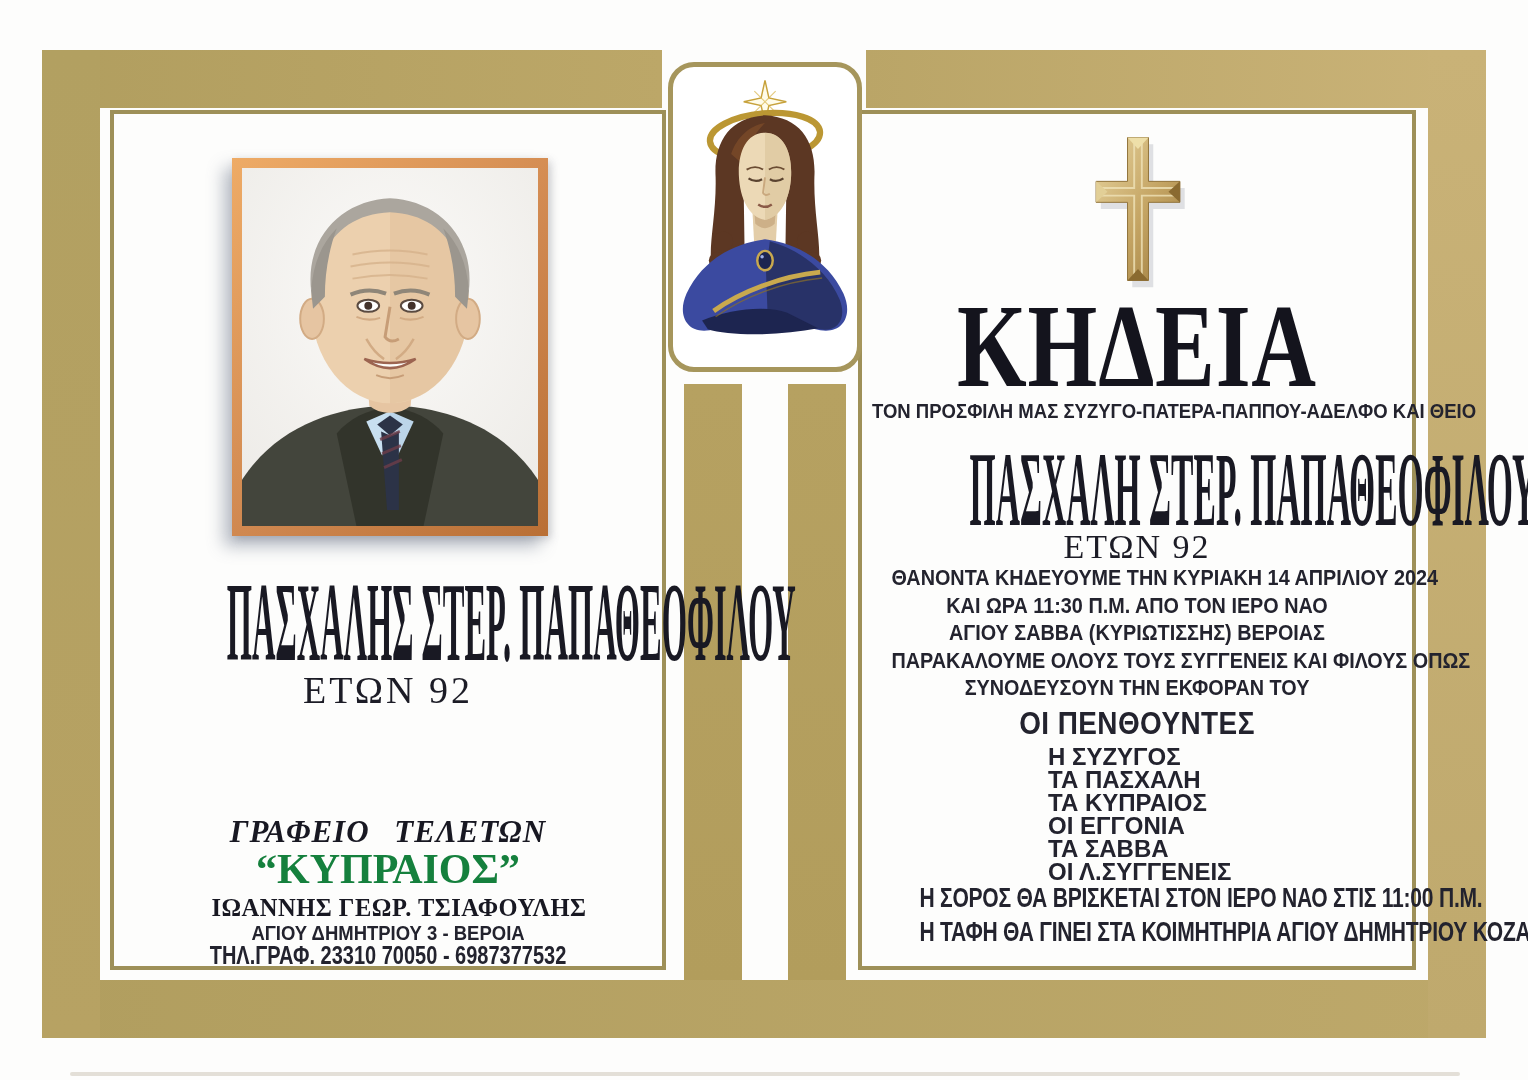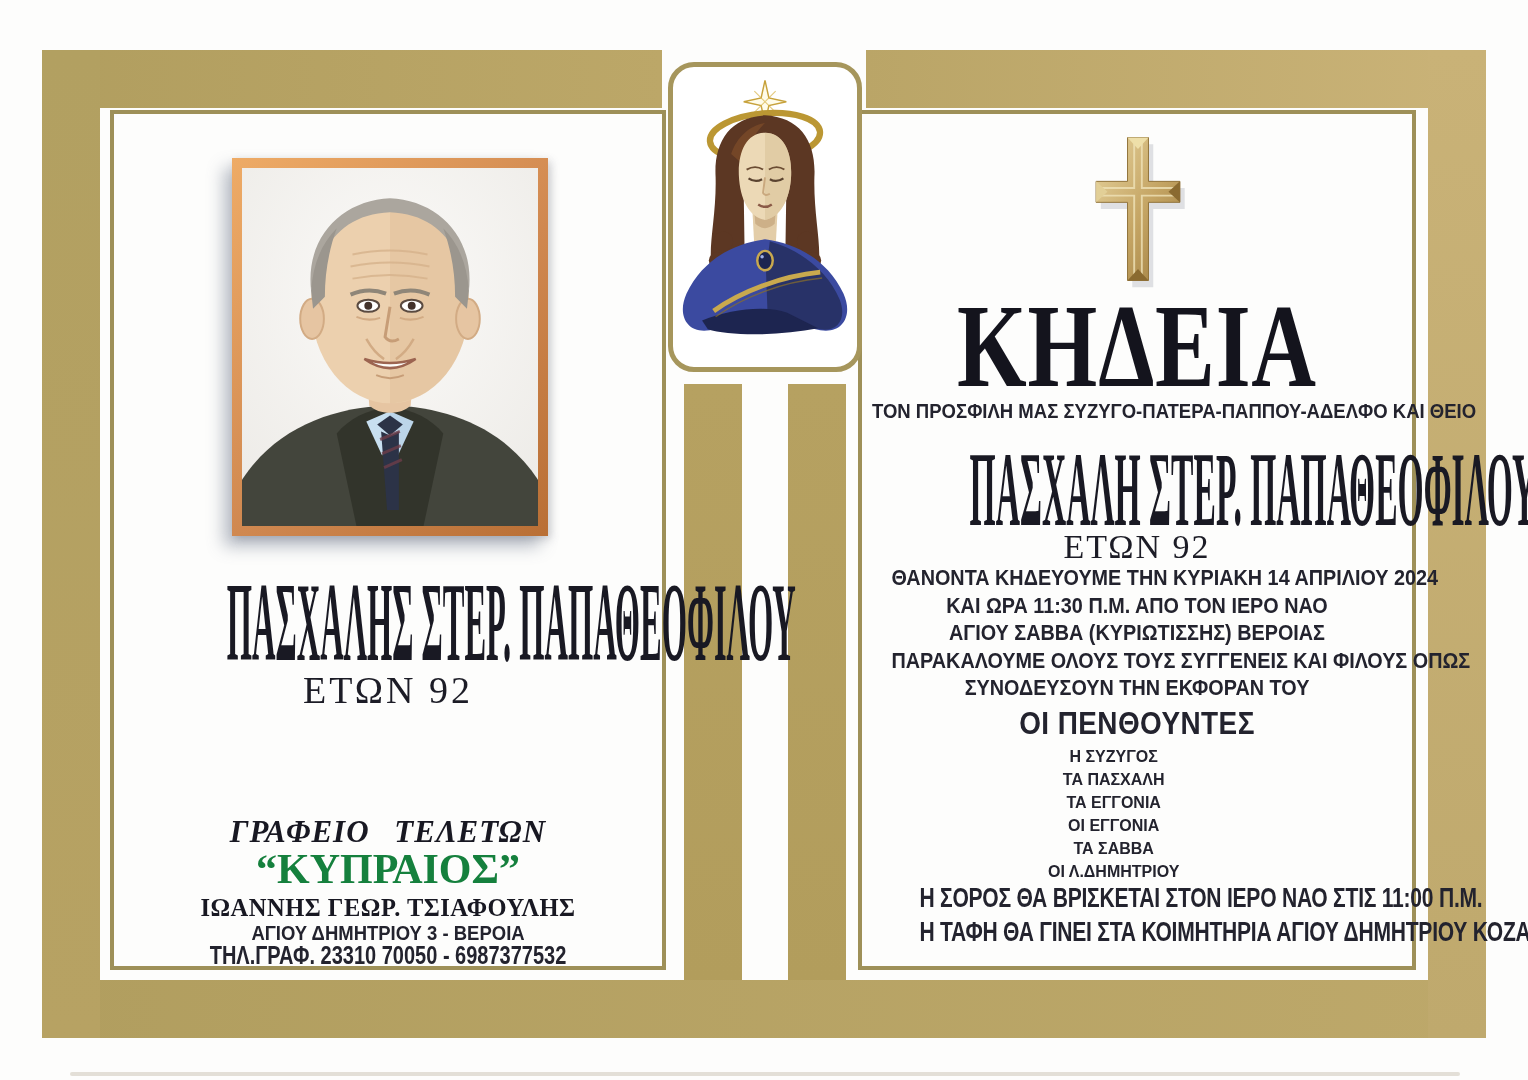--- a/index.html
+++ b/index.html
@@ -25,27 +25,27 @@
              transform:scale(.58,2.0);transform-origin:50% 0;}
   .tallnameR{top:428px;font-weight:bold;font-size:56px;color:#191923;
              transform:scale(.60,1.9);transform-origin:50% 0;}
   .etonL{top:668px;font-size:38px;letter-spacing:3px;color:#1c1c26;}
   .etonR{top:528px;font-size:34px;letter-spacing:2px;color:#1c1c26;}
   .subtitle{top:400px;font-weight:bold;font-size:19.5px;transform:scaleX(.95);transform-origin:50% 0;}
   .details{top:564px;font-weight:bold;font-size:22.5px;line-height:27.5px;
            transform:scaleX(.88);transform-origin:50% 0;}
   .mournTitle{top:706px;font-weight:bold;font-size:31px;letter-spacing:.5px;
               transform:scaleX(.9);transform-origin:50% 0;}
-  .mourners{position:absolute;left:1048px;top:745px;text-align:center;font-weight:bold;
-            font-size:16px;line-height:23px;color:#23232e;white-space:nowrap;}
+  .mourners{position:absolute;left:1048px;top:745px;text-align:left;font-weight:bold;
+            font-size:24px;line-height:23px;color:#23232e;white-space:nowrap;}
   .footerlines{top:882px;font-weight:bold;font-size:27px;line-height:33.5px;
                transform:scaleX(.78);transform-origin:50% 0;letter-spacing:-.3px;}
   .fh1{top:814px;font-weight:bold;font-size:31px;word-spacing:16px;letter-spacing:1px;color:#181822;font-style:italic;}
   .fh2{top:845px;font-weight:bold;font-size:42px;color:#15803d;}
-  .fh3{top:894px;font-weight:bold;font-size:24.5px;letter-spacing:.5px;color:#181822;}
+  .fh3{top:894px;font-weight:bold;font-size:24.5px;letter-spacing:.5px;color:#181822;padding-left:11px;}
   .fh4{top:921px;font-weight:bold;font-size:21px;transform:scaleX(.88);transform-origin:50% 0;}
   .fh5{top:941px;font-weight:bold;font-size:25px;transform:scaleX(.8);transform-origin:50% 0;}
   .photoframe{position:absolute;left:232px;top:158px;width:316px;height:378px;
               background:linear-gradient(135deg,#eeab66,#d08850 55%,#b96f35);
               padding:10px;box-sizing:border-box;
               box-shadow:-8px 10px 16px rgba(96,106,128,.45),3px 3px 8px rgba(120,120,130,.3);}
   .photoinner{width:100%;height:100%;background:#f6f4f1;overflow:hidden;
               box-shadow:inset 0 0 0 2px rgba(138,90,46,.25);}
   .maryframe{position:absolute;left:668px;top:62px;width:194px;height:310px;
              border:5px solid #a6965c;border-radius:26px;background:#ffffff;box-sizing:border-box;}
@@ -196,24 +196,24 @@
     <div>ΑΓΙΟΥ ΣΑΒΒΑ (ΚΥΡΙΩΤΙΣΣΗΣ) ΒΕΡΟΙΑΣ</div>
     <div>ΠΑΡΑΚΑΛΟΥΜΕ ΟΛΟΥΣ ΤΟΥΣ ΣΥΓΓΕΝΕΙΣ ΚΑΙ ΦΙΛΟΥΣ ΟΠΩΣ</div>
     <div>ΣΥΝΟΔΕΥΣΟΥΝ ΤΗΝ ΕΚΦΟΡΑΝ ΤΟΥ</div>
   </div>
 
   <div class="t sans panelR mournTitle">ΟΙ ΠΕΝΘΟΥΝΤΕΣ</div>
 
   <div class="mourners">
     <div>Η ΣΥΖΥΓΟΣ</div>
     <div>ΤΑ ΠΑΣΧΑΛΗ</div>
-    <div>ΤΑ ΕΓΓΟΝΙΑ</div>
+    <div>ΤΑ ΚΥΠΡΑΙΟΣ</div>
     <div>ΟΙ ΕΓΓΟΝΙΑ</div>
     <div>ΤΑ ΣΑΒΒΑ</div>
-    <div>ΟΙ Λ.ΔΗΜΗΤΡΙΟΥ</div>
+    <div>ΟΙ Λ.ΣΥΓΓΕΝΕΙΣ</div>
   </div>
 
   <div class="t sans panelR footerlines">
     <div>Η ΣΟΡΟΣ ΘΑ ΒΡΙΣΚΕΤΑΙ ΣΤΟΝ ΙΕΡΟ ΝΑΟ ΣΤΙΣ 11:00 Π.Μ.</div>
     <div>Η ΤΑΦΗ ΘΑ ΓΙΝΕΙ ΣΤΑ ΚΟΙΜΗΤΗΡΙΑ ΑΓΙΟΥ ΔΗΜΗΤΡΙΟΥ ΚΟΖΑΝΗΣ</div>
   </div>
 
   <div class="scanline"></div>
 </div>
 

